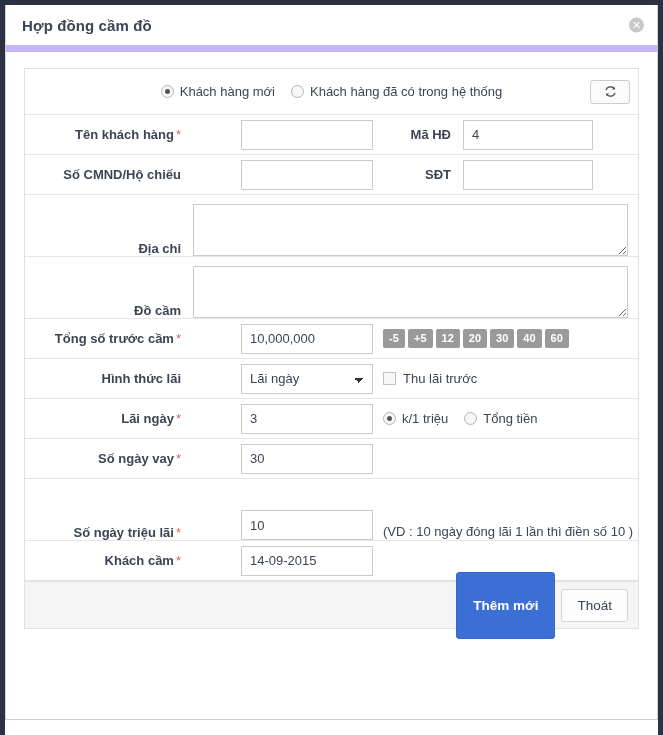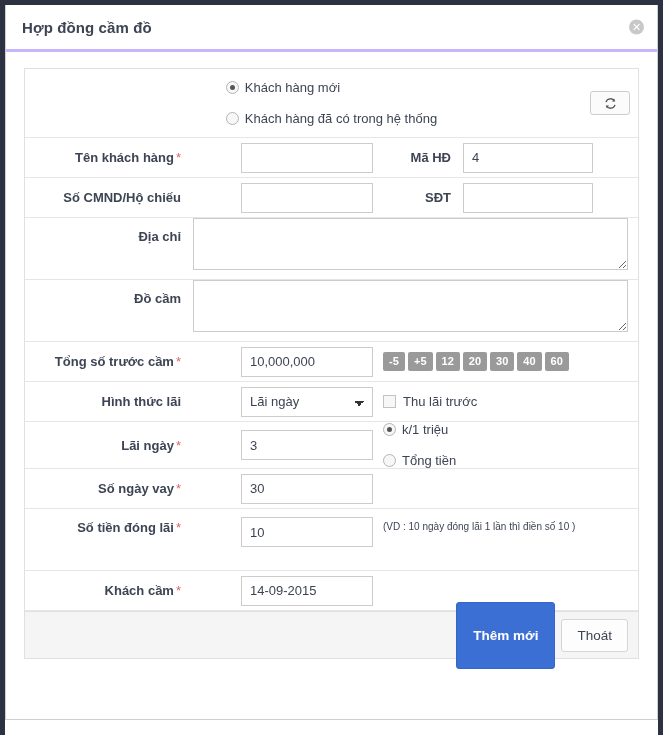--- a/index.html
+++ b/index.html
@@ -32,21 +32,21 @@
   .modal {
     position: absolute;
     left: 5px; top: 5px;
     width: 653px; height: 715px;
     background: #ffffff;
     border: 1px solid #cfcfcf;
     border-top: none;
   }
   .modal-header {
     height: 47px;
-    border-bottom: 3px solid #c4b5fd;
+    border-bottom: 7px solid #c4b5fd;
     display: flex;
     align-items: center;
     padding: 0 16px;
     position: relative;
     background: #ffffff;
   }
   .modal-title {
     font-size: 15px;
     font-weight: bold;
     color: #3d4454;
@@ -74,33 +74,32 @@
     border: 1px solid #e0e0e0;
     border-bottom: none;
     background: #ffffff;
   }
   .row {
     display: flex;
     border-bottom: 1px solid #e6e6e6;
     min-height: 40px;
     align-items: center;
   }
-  .row.tall { min-height: 62px; align-items: flex-start; }
+  .row.tall { min-height: 62px; align-items: flex-end; }
 
   .cust-row {
     justify-content: center;
     padding: 11px 0;
     position: relative;
     min-height: 46px;
   }
   .radio-group {
     display: flex;
-    align-items: flex-start;
+    align-items: center;
     gap: 16px;
-    flex-direction: column;
   }
   .radio-item {
     display: flex;
     align-items: center;
     gap: 6px;
     font-size: 13px;
     color: #3d4454;
     cursor: pointer;
   }
   .radio {
@@ -249,21 +248,21 @@
     cursor: pointer;
   }
   .chk {
     width: 13px; height: 13px;
     border: 1px solid #c2c2c2;
     background: #f7f7f7;
     display: inline-block;
     flex: 0 0 auto;
   }
   .hint {
-    font-size: 10px;
+    font-size: 13px;
     color: #3d4454;
     line-height: 17px;
   }
 
   .modal-footer {
     margin: 0 18px;
     background: #f5f5f5;
     border: 1px solid #e0e0e0;
     height: 48px;
     display: flex;
@@ -433,21 +432,21 @@
             <span>Số ngày vay</span><span class="req">*</span>
           </div>
           <div class="fld">
             <input class="txt" type="text" value="30" style="">
           </div>
           <div class="side"></div>
         </div>
 
         <div class="row tall">
           <div class="lbl pt">
-            <span>Số tiền đóng lãi</span><span class="req">*</span>
+            <span>Số ngày triệu lãi</span><span class="req">*</span>
           </div>
           <div class="fld pt">
             <input class="txt" type="text" value="10" style="">
           </div>
           <div class="side pt">
             <div class="hint">(VD : 10 ngày đóng lãi 1 lần thì điền số 10 )</div>
           </div>
         </div>
 
         <div class="row">

